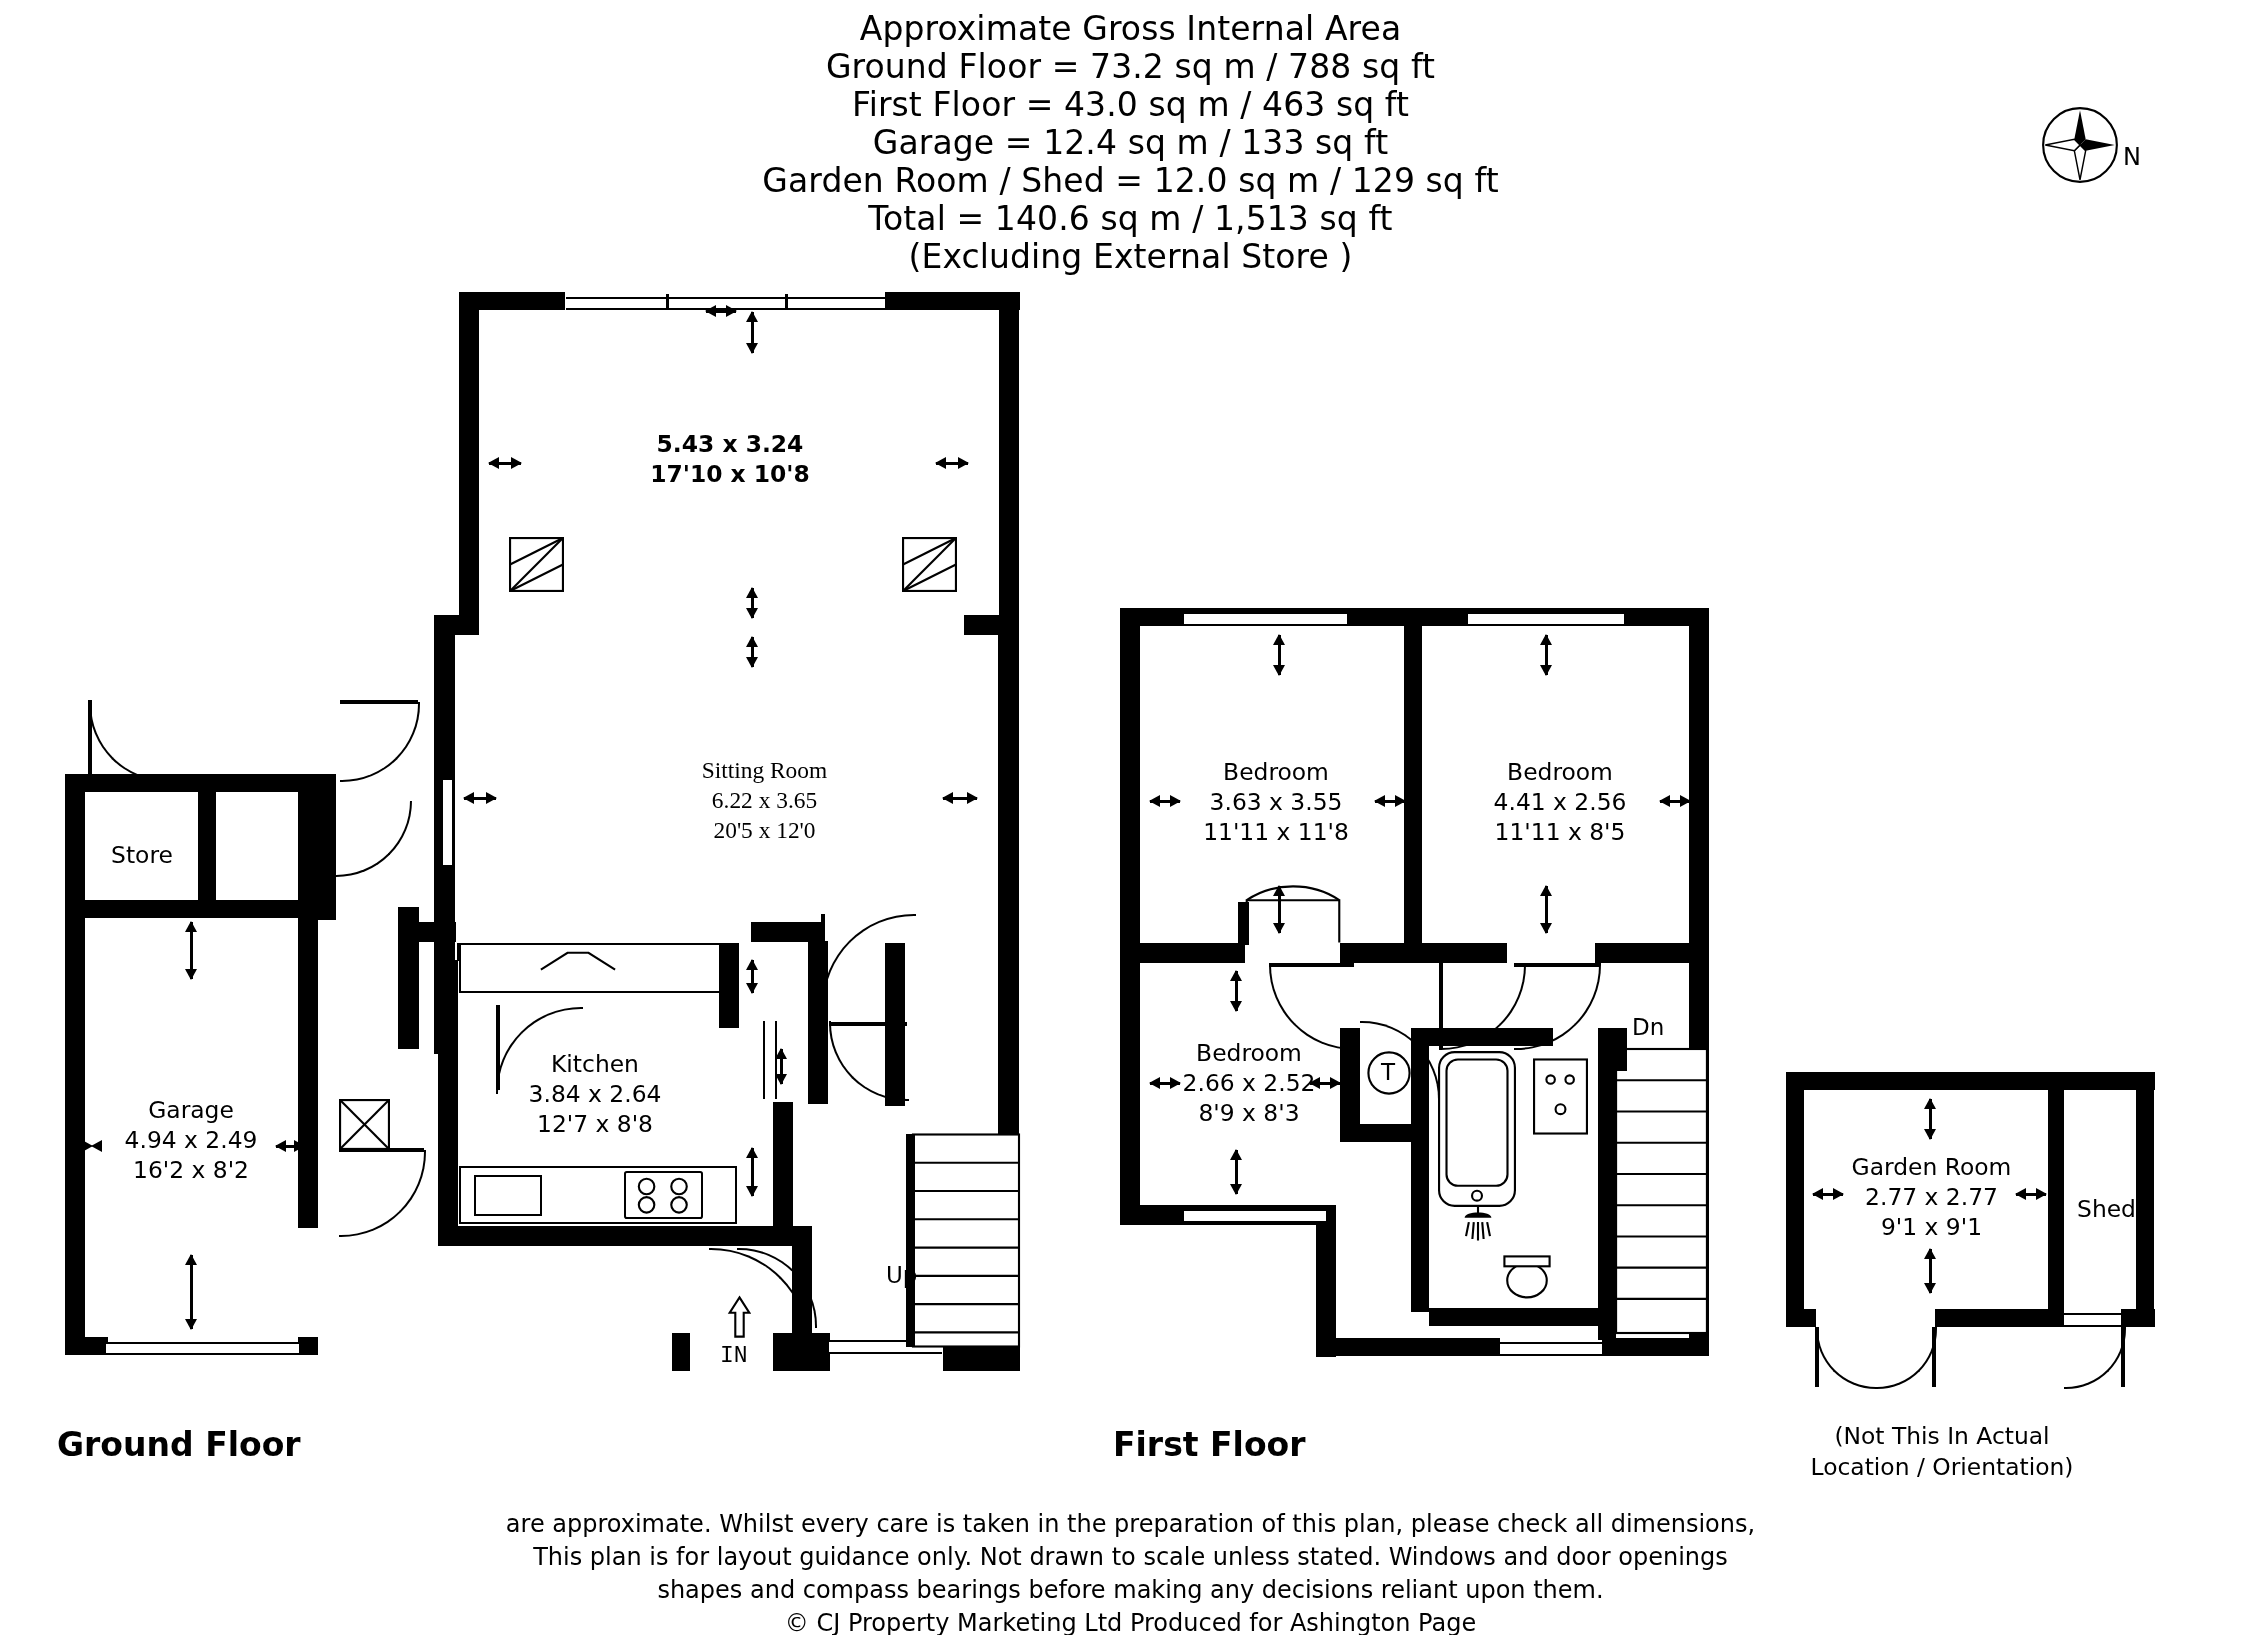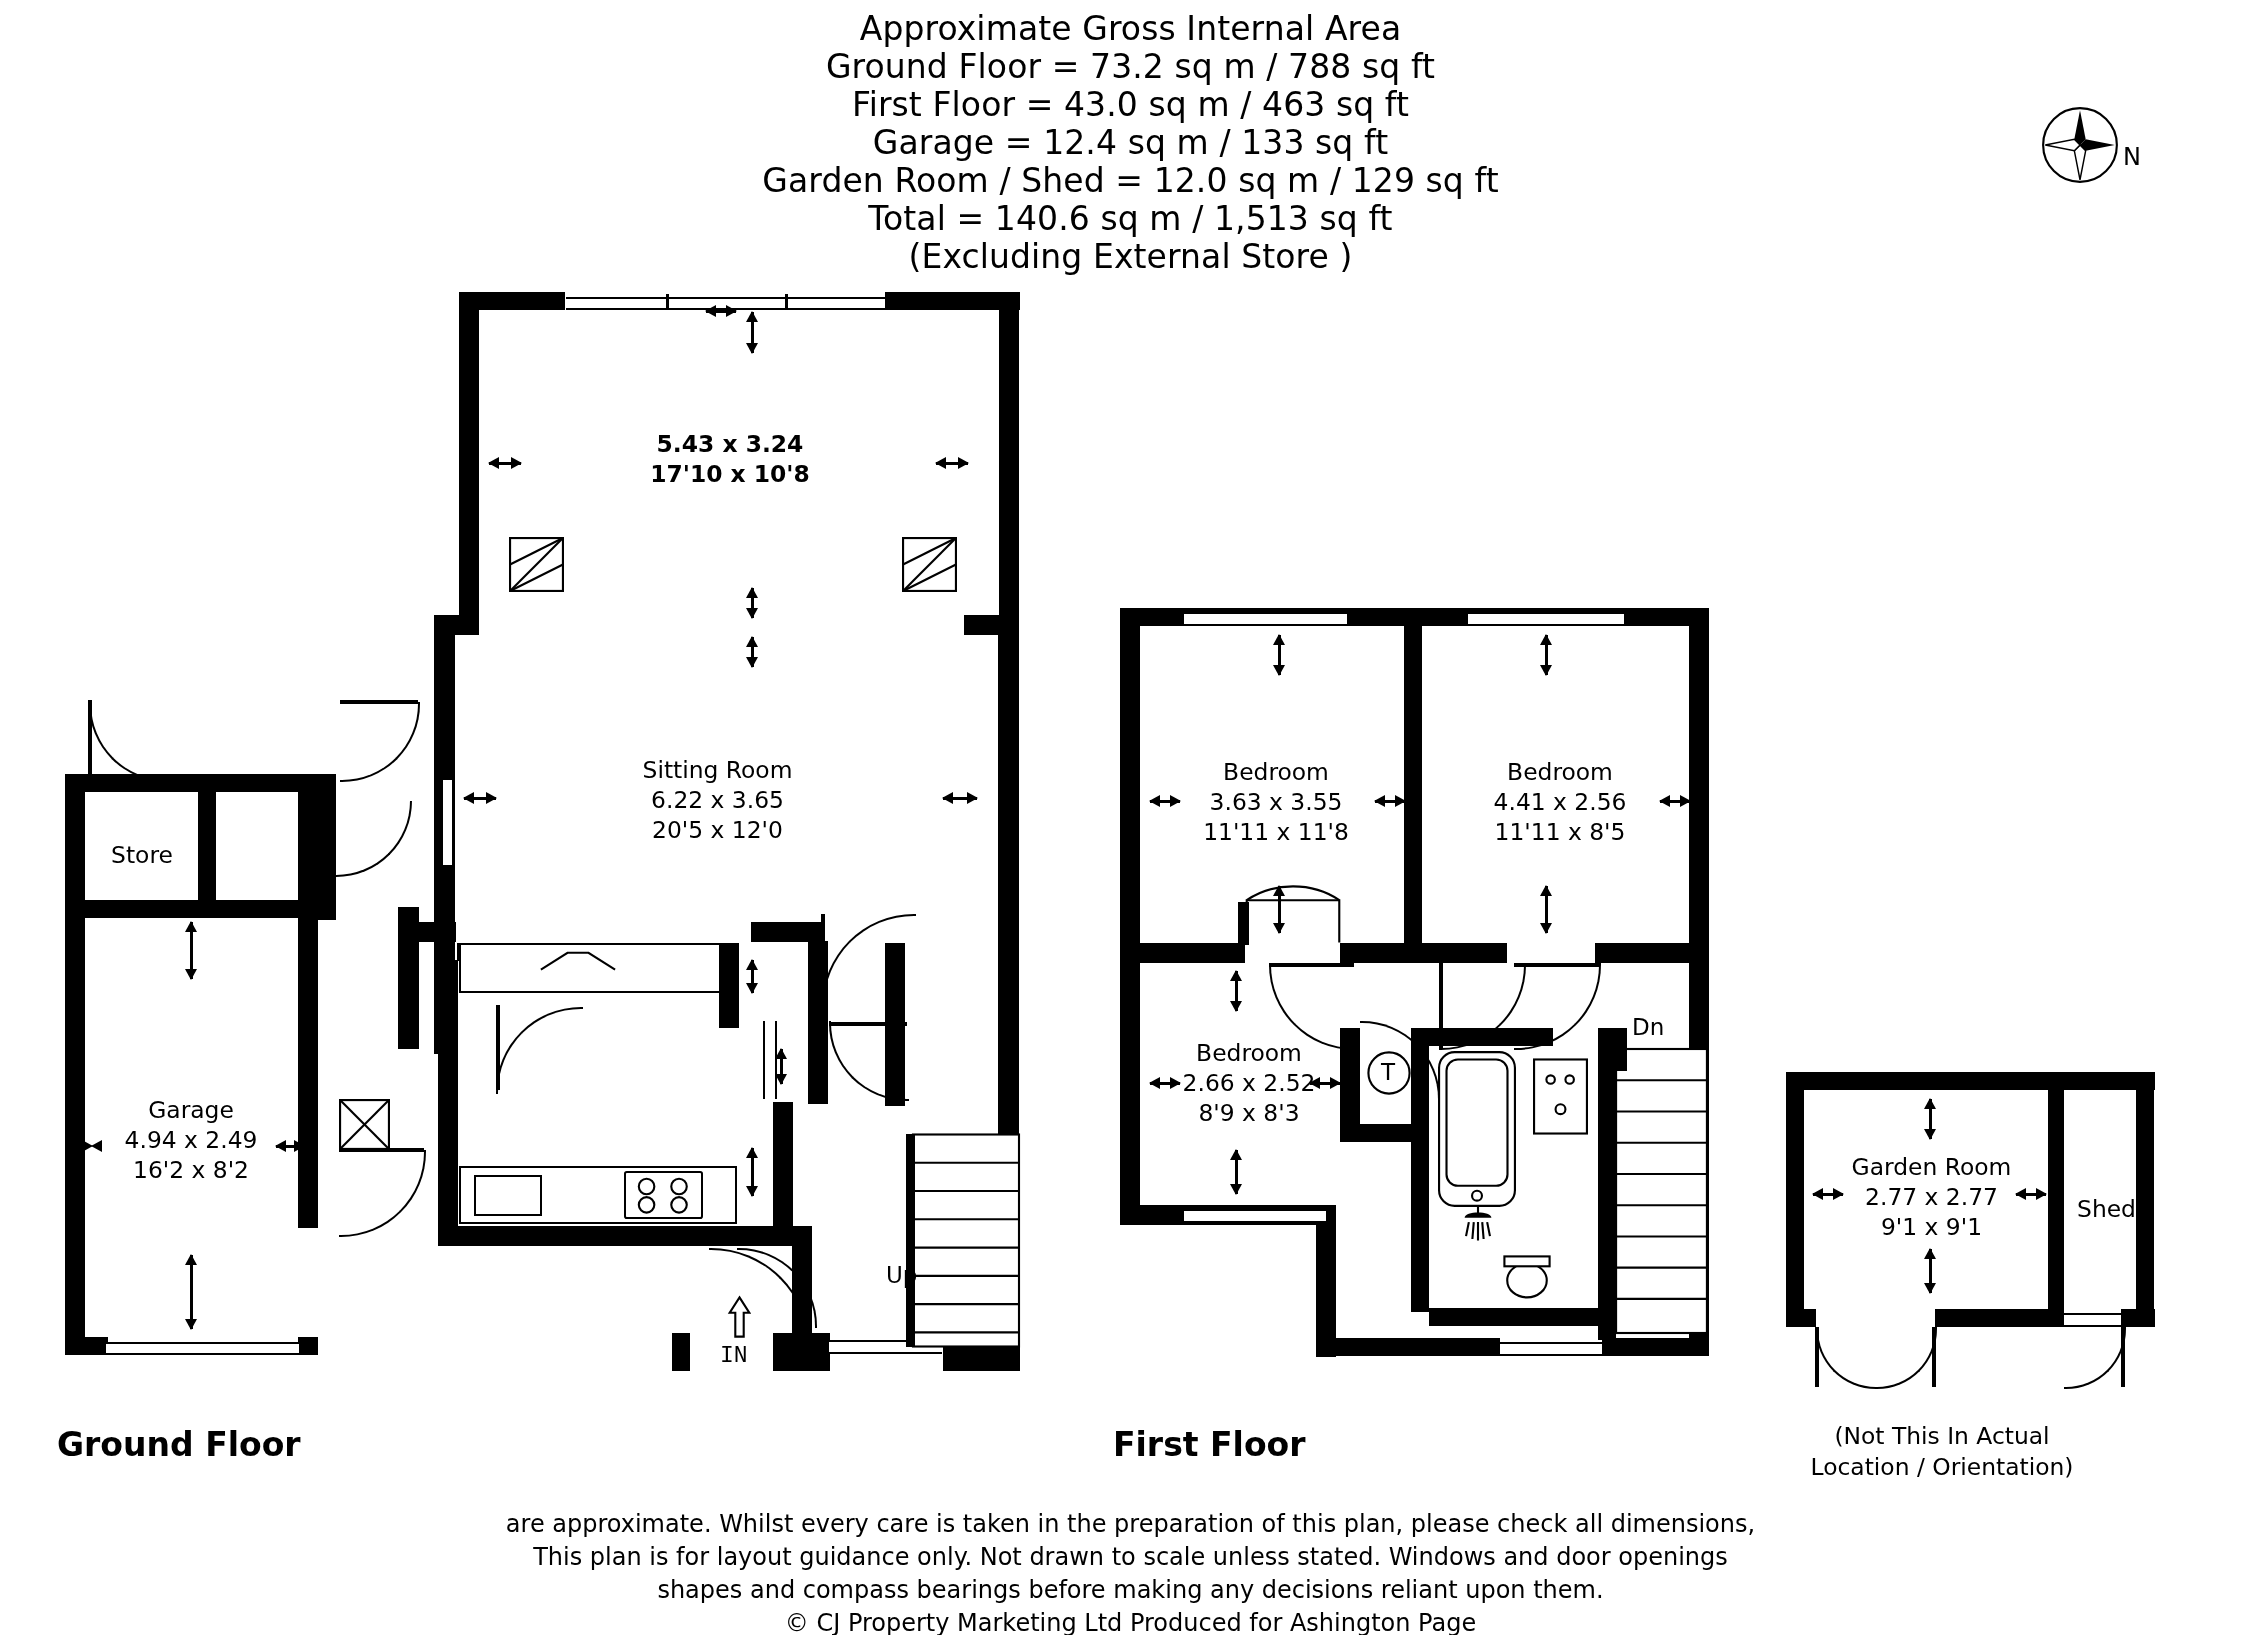--- a/index.html
+++ b/index.html
@@ -158,21 +158,21 @@
   <div class="w" style="left:434px; top:615px; width:45px; height:20px;"></div>
   <div class="w" style="left:964px; top:615px; width:55px; height:20px;"></div>
   <div class="arrow v av" style="left:751px; top:588px; height:30px;"></div>
   <div class="arrow v av" style="left:751px; top:637px; height:30px;"></div>
 
   <div class="w" style="left:434px; top:615px; width:21px; height:439px;"></div>
   <div class="w" style="left:998px; top:615px; width:21px; height:723px;"></div>
   <div class="w" style="left:398px; top:922px; width:58px; height:20px;"></div>
   <div class="w" style="left:751px; top:922px; width:71px; height:20px;"></div>
 
-  <div class="room-label" style="left:583px; top:755px; width:269px;">
+  <div class="room-label" style="left:630px; top:755px; width:269px;font-family:Liberation Serif, serif;">
     <div class="nm">Sitting Room</div>
     <div>6.22 x 3.65</div>
     <div>20'5 x 12'0</div>
   </div>
   <div class="arrow h ah" style="left:464px; top:797px; width:32px;"></div>
   <div class="arrow h ah" style="left:943px; top:797px; width:34px;"></div>
 
   <div class="w" style="left:398px; top:907px; width:21px; height:142px;"></div>
   <div class="w" style="left:808px; top:941px; width:20px; height:163px;"></div>
   <div class="w" style="left:457px; top:943px; width:262px; height:18.4px;"></div>
@@ -190,20 +190,25 @@
 
   <div class="arc" style="left:709px; top:1248px; width:99px; height:99px; border-radius:0 99px 0 0; border-bottom:none; border-left:none;"></div>
   <div class="w" style="left:805px; top:1248px; width:4.3px; height:99px;"></div>
   <div class="abs" style="left:729px; top:1297px; width:21px; height:40px;">
     <svg width="21" height="40" viewBox="0 0 30 56">
         <polygon points="15,0 29,22 21,22 21,56 9,56 9,22 1,22" fill="#fff" stroke="#000" stroke-width="3"></polygon>
       </svg>
   </div>
   <div class="small-label" style="left:720px; top:1343px;font-family:Liberation Mono, monospace;">IN</div>
 
+  <div class="room-label" style="left:496px; top:1049px; width:198px;">
+    <div class="nm">Kitchen</div>
+    <div>3.84 x 2.64</div>
+    <div>12'7 x 8'8</div>
+  </div>
   <div class="arrow v av" style="left:751px; top:1148px; height:48px;"></div>
   <div class="arrow v av" style="left:751px; top:960px; height:33px;"></div>
 
   <div class="thin" style="left:459px; top:943px; width:262px; height:50px; border-width:2.1px;"></div>
   <div class="thin" style="left:459px; top:1166px; width:278px; height:58px;"></div>
   <div class="thin" style="left:474px; top:1175px; width:68px; height:41px;"></div>
   <div class="thin" style="left:624px; top:1171px; width:79px; height:48px; border-radius:2.8px;"></div>
   <div class="abs" style="left:624px; top:1171px; width:79px; height:48px;">
     <svg width="79" height="48" viewBox="0 0 112 68">
       <circle cx="32" cy="22" r="11" fill="none" stroke="#000" stroke-width="3"></circle>

